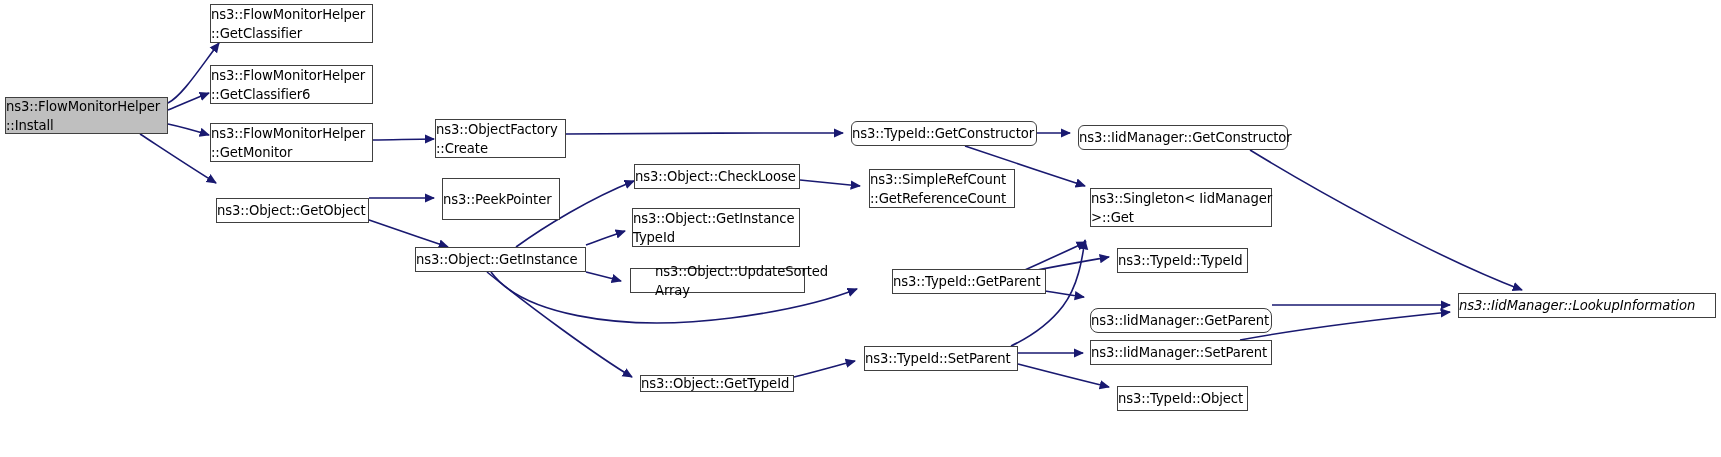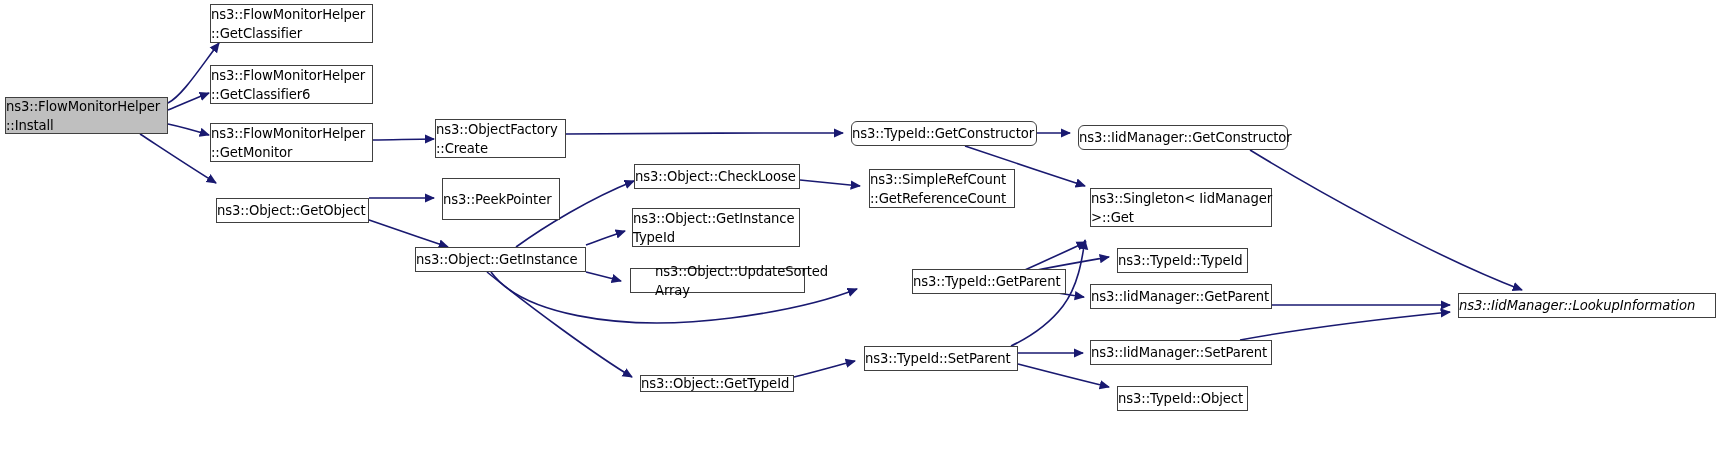--- a/index.html
+++ b/index.html
@@ -106,24 +106,24 @@
       <div class="node" style="left: 415px; top: 247px; width: 171px; height: 25px;"><span class="lbl">ns3::Object::GetInstance</span></div>
       <div class="node" style="left: 634px; top: 164px; width: 166px; height: 25px;"><span class="lbl">ns3::Object::CheckLoose</span></div>
       <div class="node" style="left: 632px; top: 208px; width: 168px; height: 39px;"><span class="lbl">ns3::Object::GetInstance
 TypeId</span></div>
       <div class="node" style="left: 630px; top: 268px; width: 175px; height: 25px; padding-left: 24px;"><span class="lbl">ns3::Object::UpdateSorted
 Array</span></div>
       <div class="node" style="left: 640px; top: 375px; width: 154px; height: 17px;"><span class="lbl">ns3::Object::GetTypeId</span></div>
       <div class="node" style="left: 851px; top: 121px; width: 186px; height: 25px; border-radius: 6px;"><span class="lbl">ns3::TypeId::GetConstructor</span></div>
       <div class="node" style="left: 869px; top: 169px; width: 146px; height: 39px;"><span class="lbl">ns3::SimpleRefCount
 ::GetReferenceCount</span></div>
-      <div class="node" style="left: 912px; top: 269px; width: 154px; height: 25px;"><span class="lbl">ns3::TypeId::GetParent</span></div>
+      <div class="node" style="left: 892px; top: 269px; width: 154px; height: 25px;"><span class="lbl">ns3::TypeId::GetParent</span></div>
       <div class="node" style="left: 864px; top: 346px; width: 154px; height: 25px;"><span class="lbl">ns3::TypeId::SetParent</span></div>
       <div class="node" style="left: 1078px; top: 125px; width: 210px; height: 25px; border-radius: 6px;"><span class="lbl">ns3::IidManager::GetConstructor</span></div>
       <div class="node" style="left: 1090px; top: 188px; width: 182px; height: 39px;"><span class="lbl">ns3::Singleton&lt; IidManager
 &gt;::Get</span></div>
       <div class="node" style="left: 1117px; top: 248px; width: 131px; height: 25px;"><span class="lbl">ns3::TypeId::TypeId</span></div>
-      <div class="node" style="left: 1090px; top: 284px; width: 182px; height: 25px;"><span class="lbl">ns3::IidManager::GetParent</span></div>
+      <div class="node" style="left: 1090px; top: 308px; width: 182px; height: 25px; border-radius: 8px;"><span class="lbl">ns3::IidManager::GetParent</span></div>
       <div class="node" style="left: 1090px; top: 340px; width: 182px; height: 25px;"><span class="lbl">ns3::IidManager::SetParent</span></div>
       <div class="node" style="left: 1117px; top: 386px; width: 131px; height: 25px;"><span class="lbl">ns3::TypeId::Object</span></div>
       <div class="node" style="left: 1458px; top: 293px; width: 258px; height: 25px; font-style: italic;"><span class="lbl">ns3::IidManager::LookupInformation</span></div>
     </div>
 </div>
 
 </body></html>

